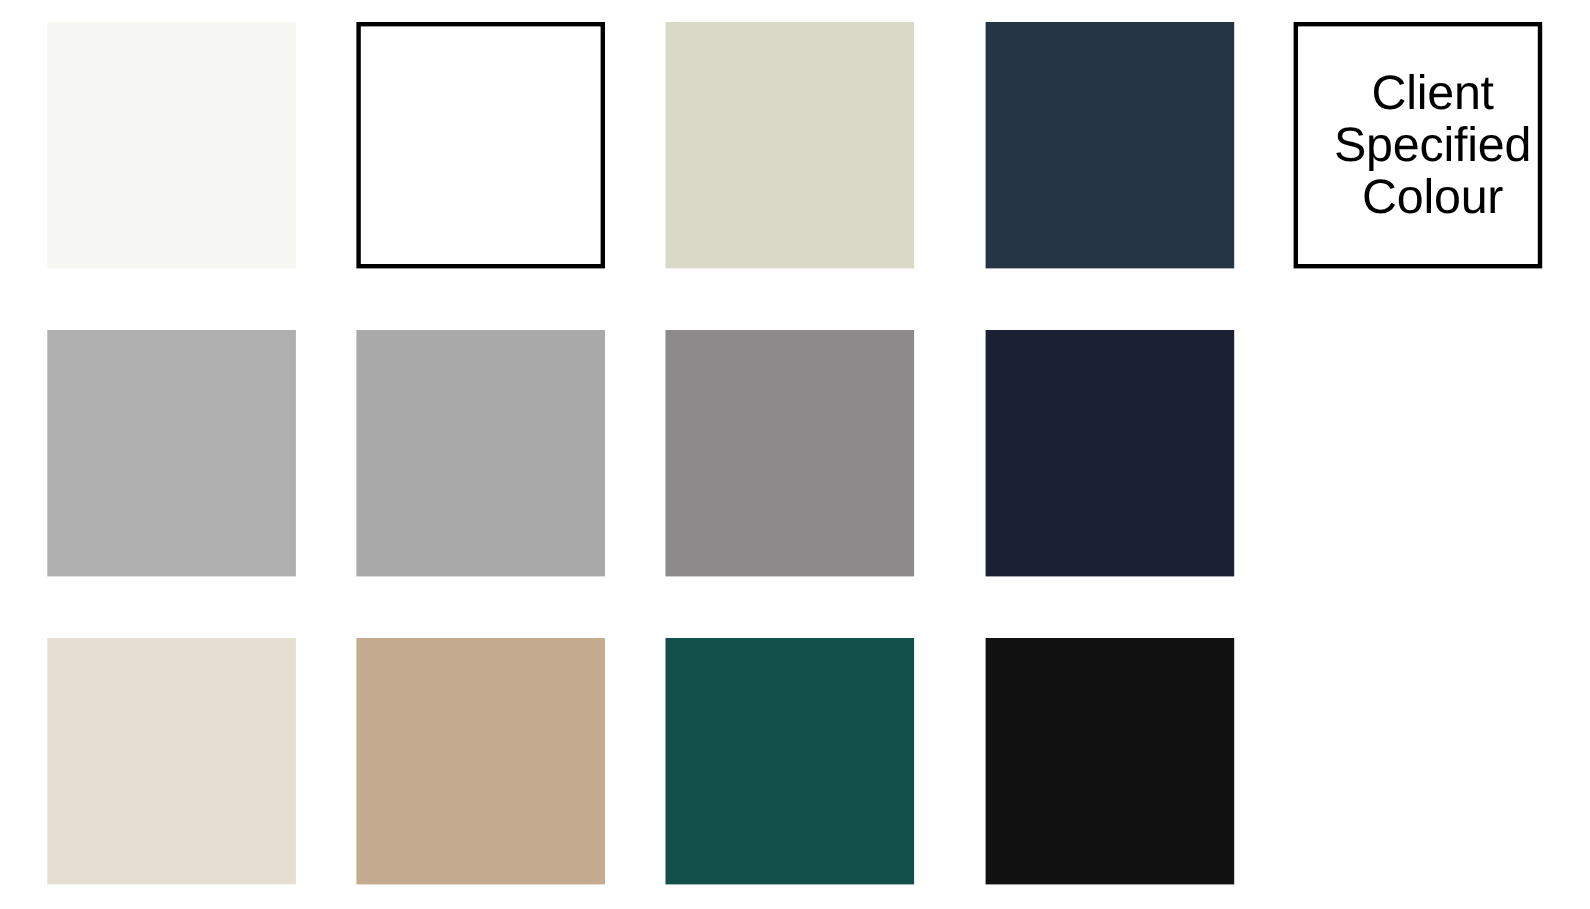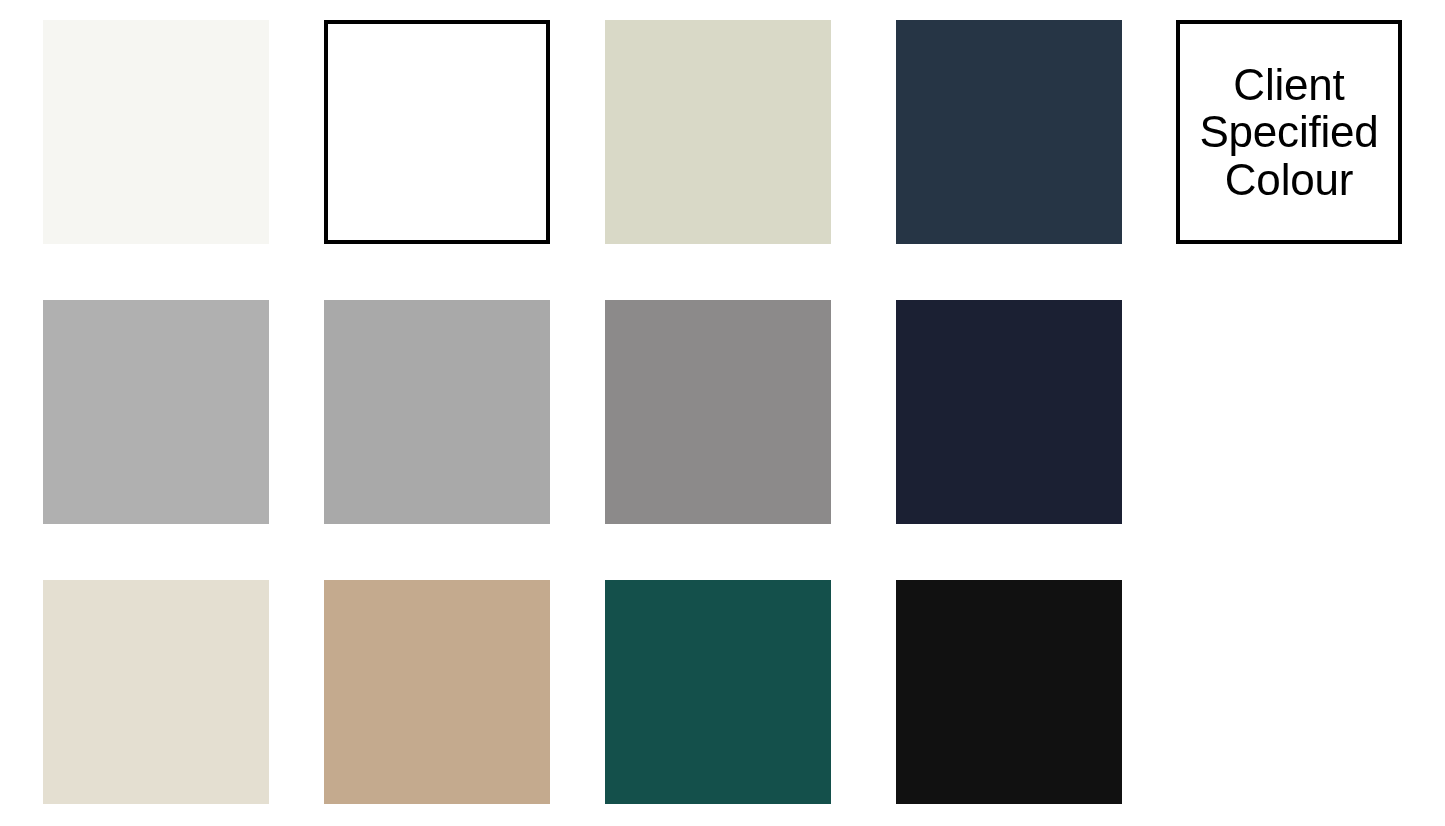--- a/index.html
+++ b/index.html
@@ -61,21 +61,21 @@
   }
 </style>
 </head>
 <body>
 
 <div id="palette-board" style="width: 1445px; height: 826px; background: rgb(255, 255, 255);">
     <div class="swatch filled" style="left: 43px; top: 20px; width: 226px; height: 224px; background: rgb(246, 246, 242);"></div>
     <div class="swatch outlined" style="left: 324px; top: 20px; width: 226px; height: 224px; background: rgb(255, 255, 255); border-color: rgb(0, 0, 0);"></div>
     <div class="swatch filled" style="left: 605px; top: 20px; width: 226px; height: 224px; background: rgb(217, 217, 199);"></div>
     <div class="swatch filled" style="left: 896px; top: 20px; width: 226px; height: 224px; background: rgb(38, 53, 69);"></div>
-    <div class="swatch placeholder" style="left: 1176px; top: 20px; width: 226px; height: 224px; background: rgb(255, 255, 255); border-color: rgb(0, 0, 0);">
+    <div class="swatch placeholder" style="left: 1176px; top: 20px; width: 226px; height: 224px; background: rgb(255, 255, 255); border-color: rgb(0, 0, 0); justify-content: flex-end;">
       <div class="placeholder-label" style="color: rgb(0, 0, 0);">Client
 Specified
 Colour</div>
     </div>
     <div class="swatch filled" style="left: 43px; top: 300px; width: 226px; height: 224px; background: rgb(176, 176, 176);"></div>
     <div class="swatch filled" style="left: 324px; top: 300px; width: 226px; height: 224px; background: rgb(169, 169, 169);"></div>
     <div class="swatch filled" style="left: 605px; top: 300px; width: 226px; height: 224px; background: rgb(140, 138, 138);"></div>
     <div class="swatch filled" style="left: 896px; top: 300px; width: 226px; height: 224px; background: rgb(27, 32, 51);"></div>
     <div class="swatch filled" style="left: 43px; top: 580px; width: 226px; height: 224px; background: rgb(228, 223, 209);"></div>
     <div class="swatch filled" style="left: 324px; top: 580px; width: 226px; height: 224px; background: rgb(196, 170, 142);"></div>

